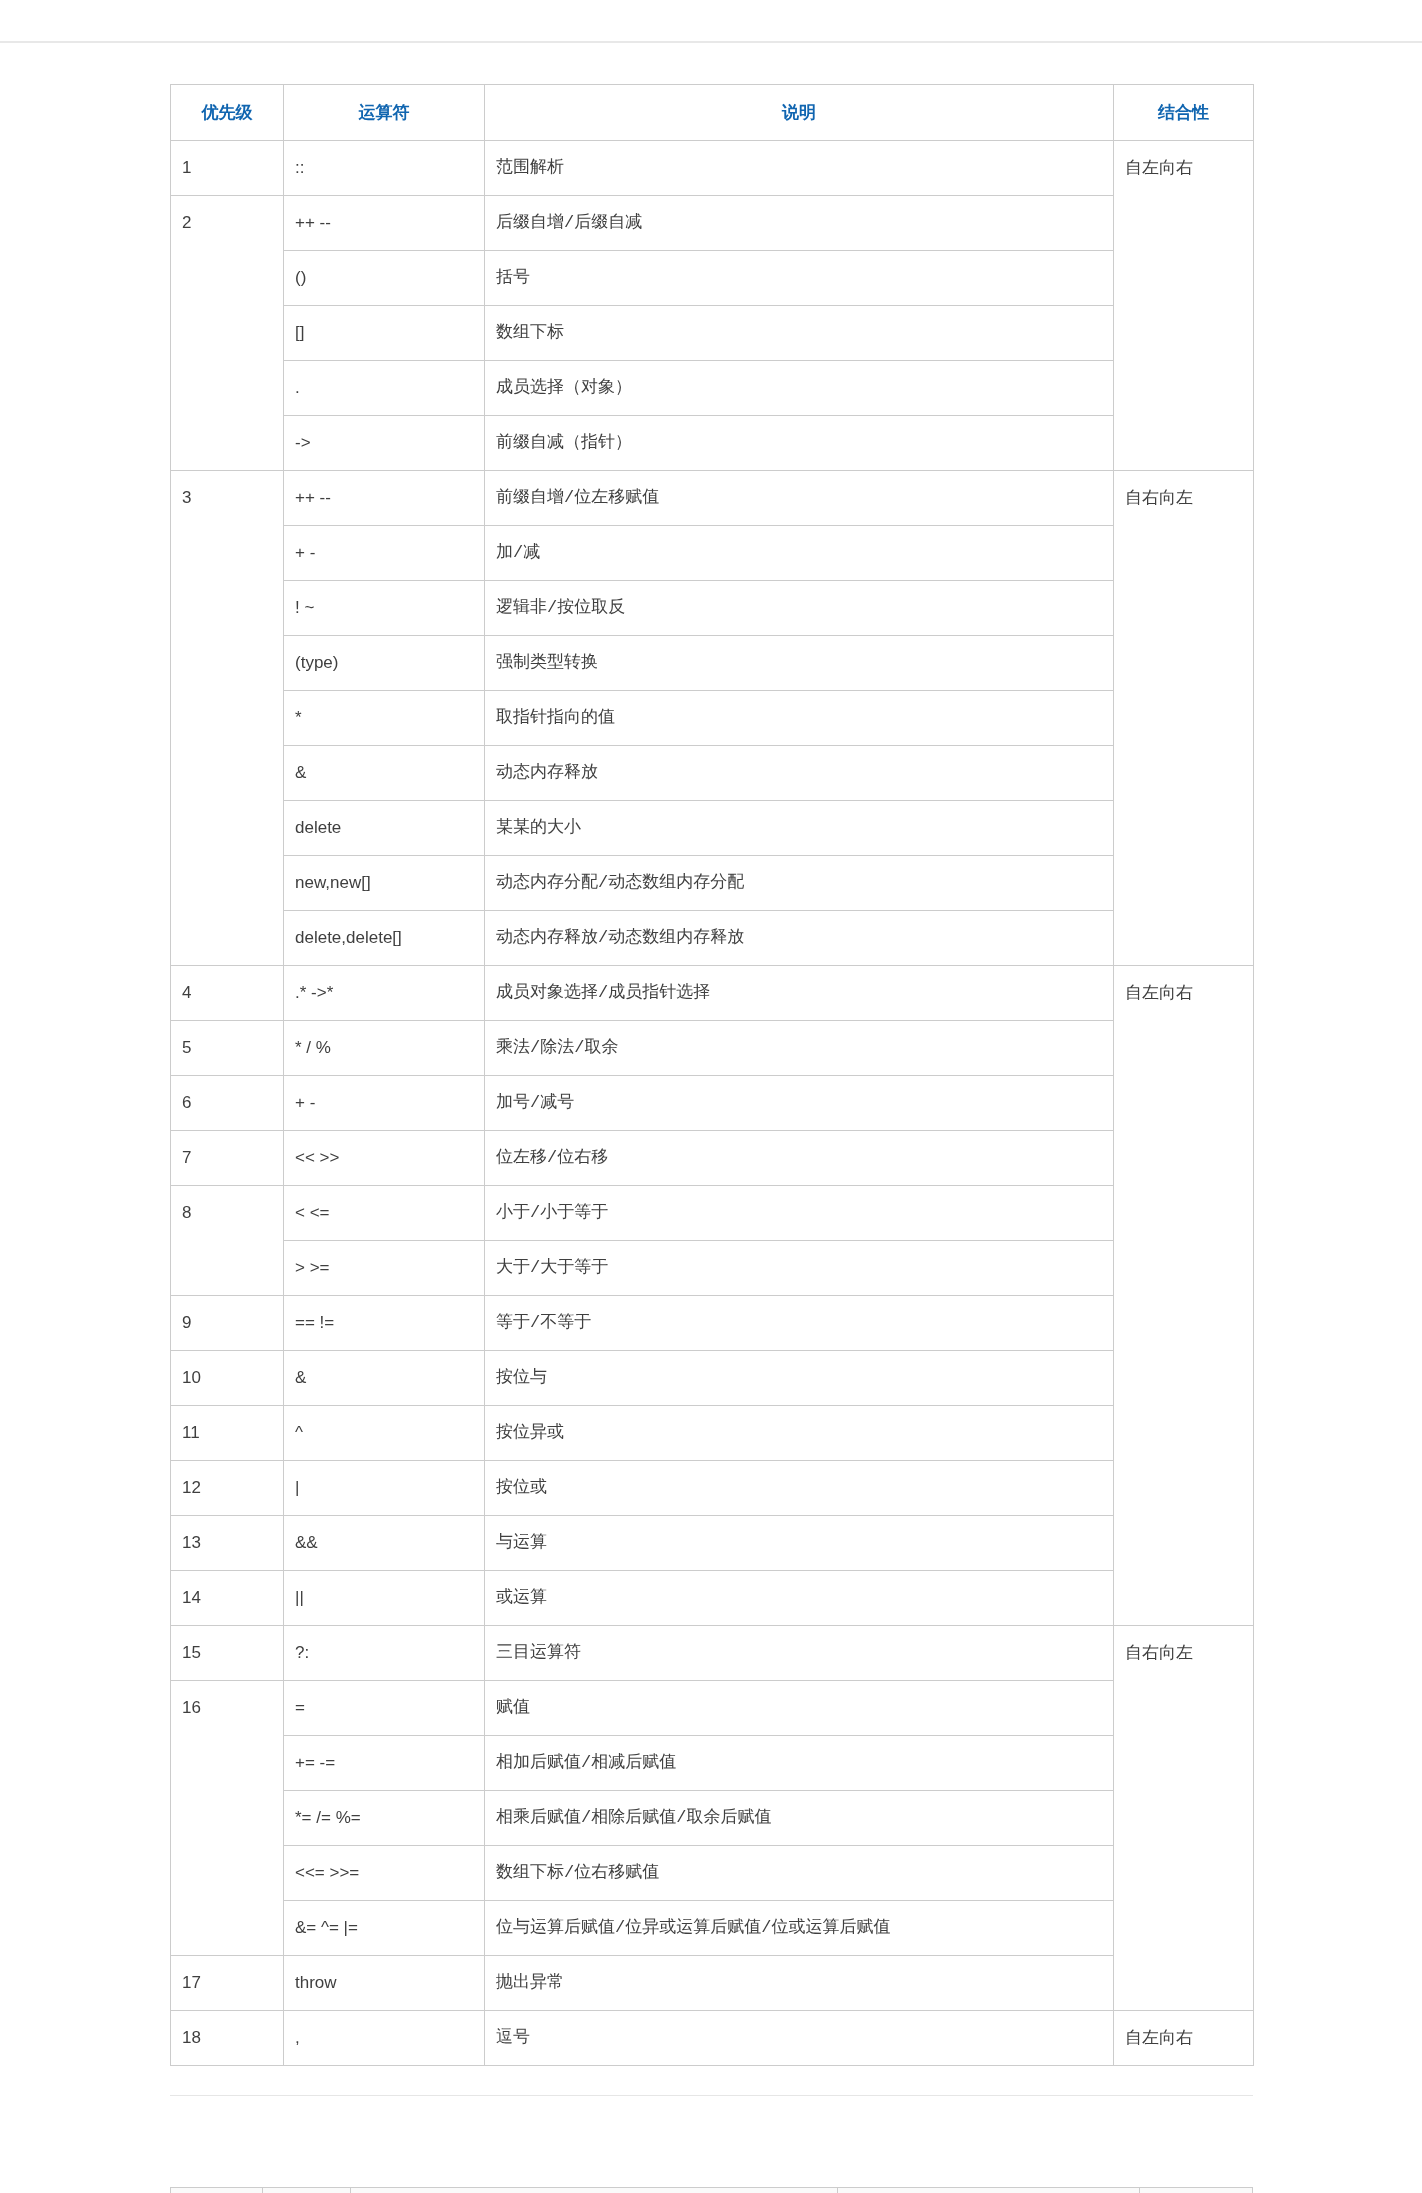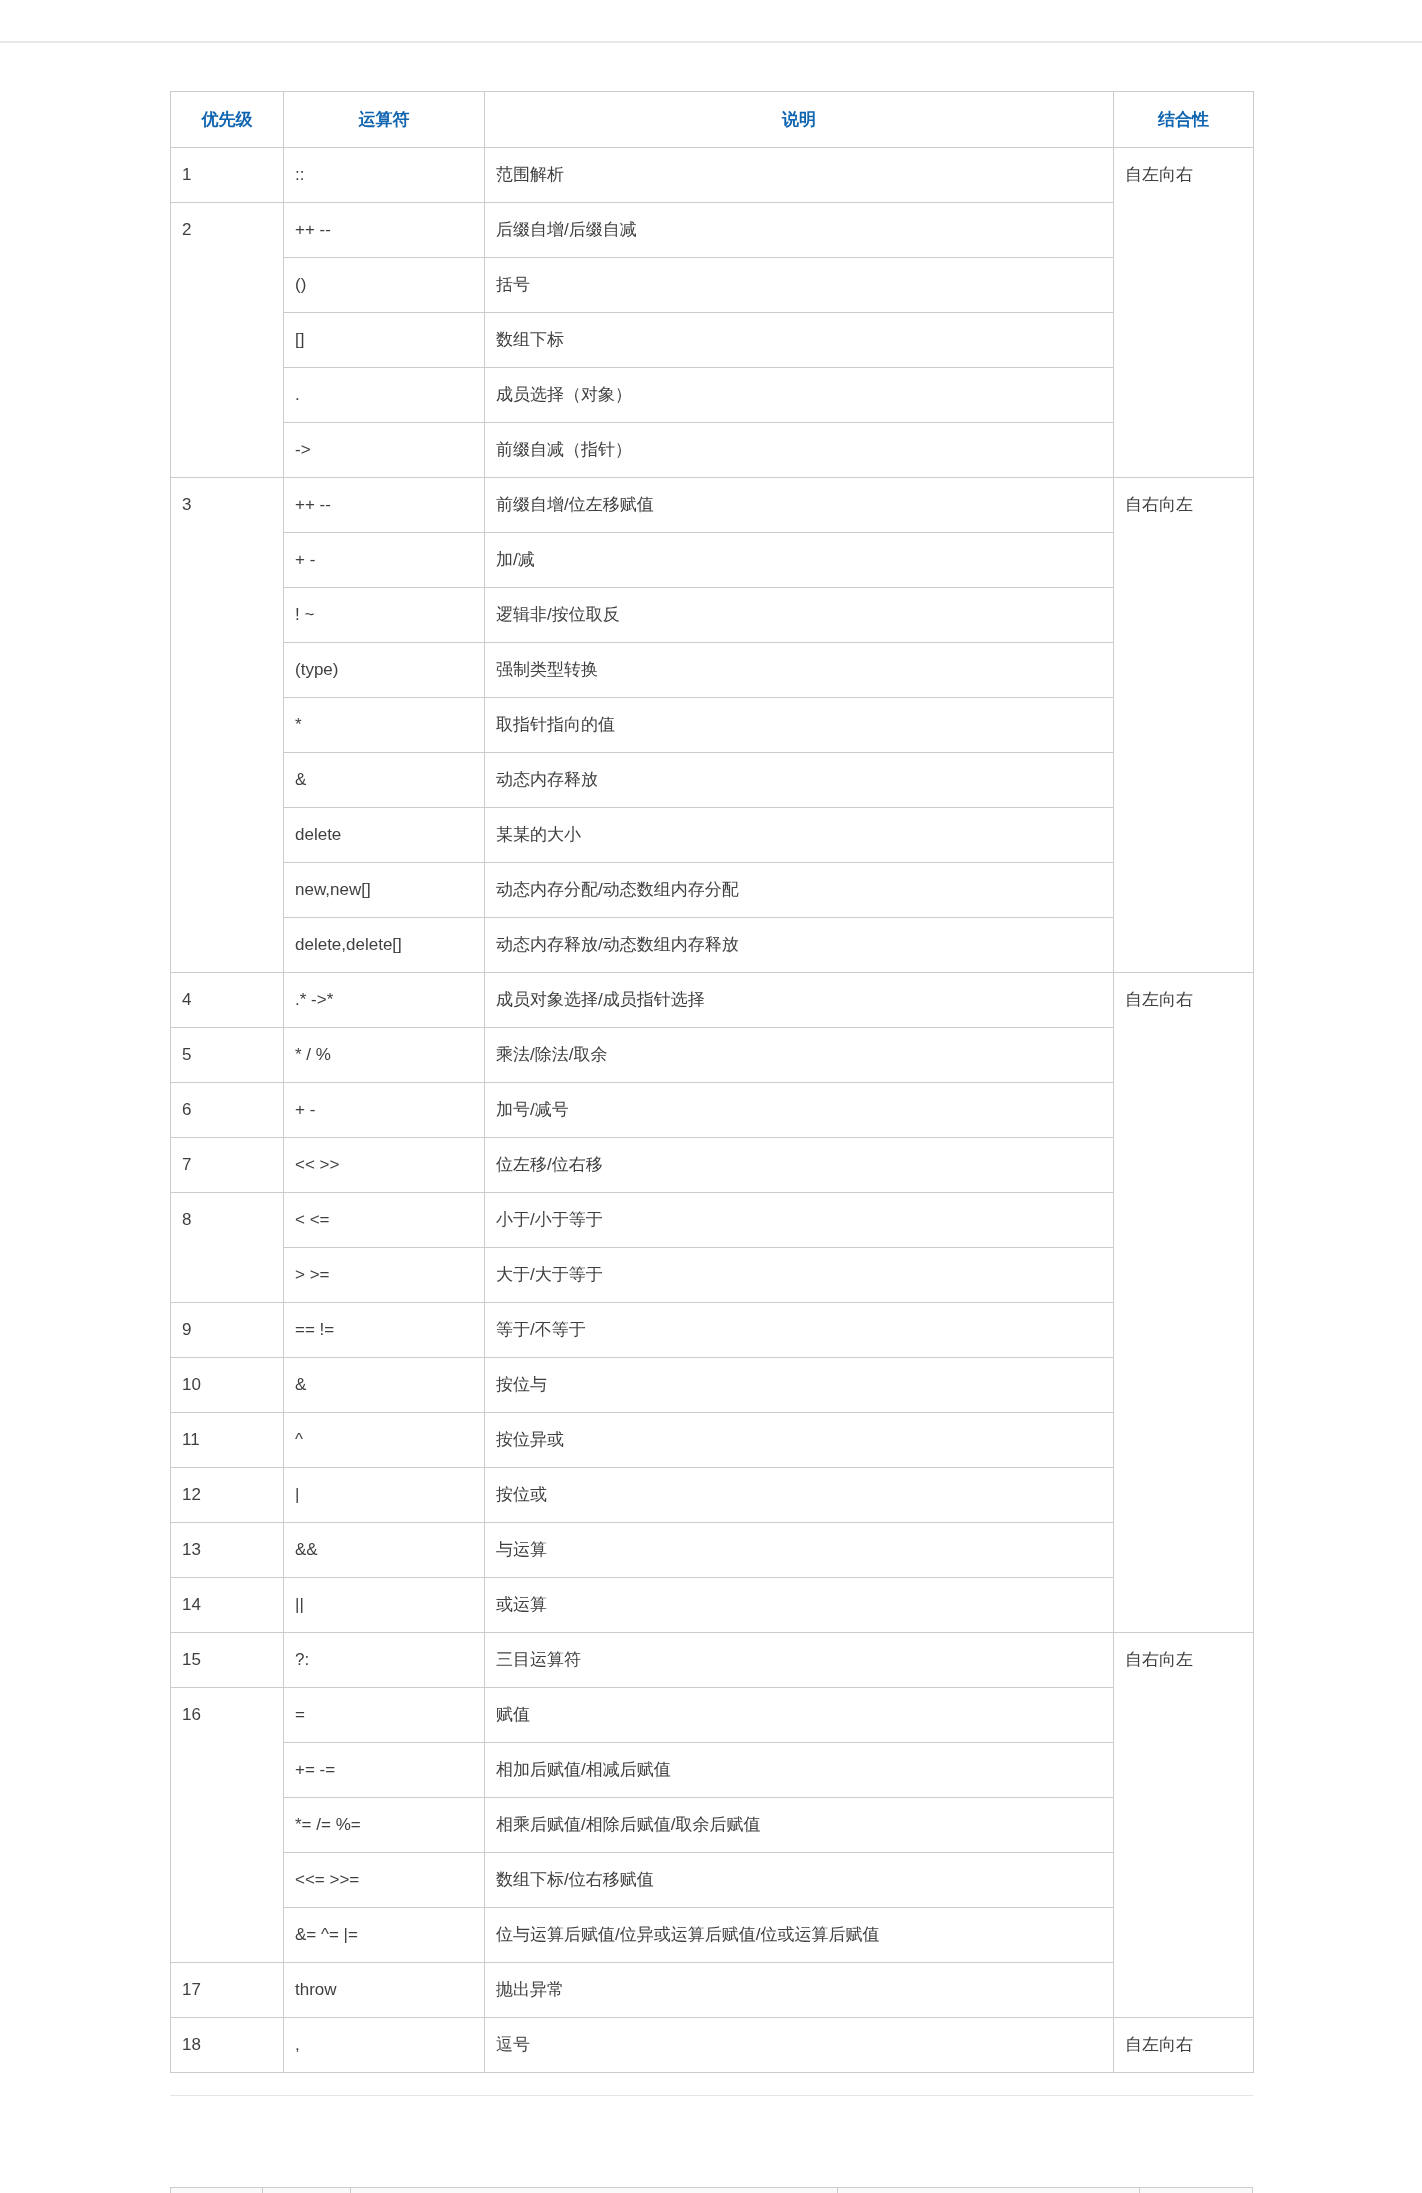--- a/index.html
+++ b/index.html
@@ -13,42 +13,42 @@
   body{
     width:1422px;height:2193px;position:relative;overflow:hidden;
     font-family:"Liberation Sans","DejaVu Sans",sans-serif;
     color:var(--text-color);
   }
   .top-divider{
     position:absolute;left:0;top:41px;width:1422px;height:2px;
     background:var(--divider-color);
   }
   table.op-table{
-    position:absolute;left:170px;top:91px;width:1083px;
+    position:absolute;left:170px;top:84px;width:1083px;
     border-collapse:collapse;table-layout:fixed;
     font-size:17px;line-height:25px;
   }
   table.op-table th,table.op-table td{
     border:1px solid var(--border-color);
     vertical-align:top;
     height:55px;
   }
   table.op-table th{
     color:var(--header-color);
     font-weight:bold;
     text-align:center;
     vertical-align:middle;
     height:56px;
   }
   table.op-table td{
     padding:14px 8px 0 11px;
     white-space:pre;
     overflow:hidden;
   }
-  td.col-desc{white-space:normal;}
+  td.col-desc{white-space:normal;font-family:Liberation Mono, monospace;}
   .content-divider{
     position:absolute;left:170px;top:2095px;width:1083px;height:1px;
     background:#e6e6e6;
   }
   .next-table-preview{
     position:absolute;left:170px;top:2187px;width:1083px;height:6px;
     overflow:hidden;
   }
   table.preview-table{
     width:1083px;border-collapse:collapse;table-layout:fixed;

